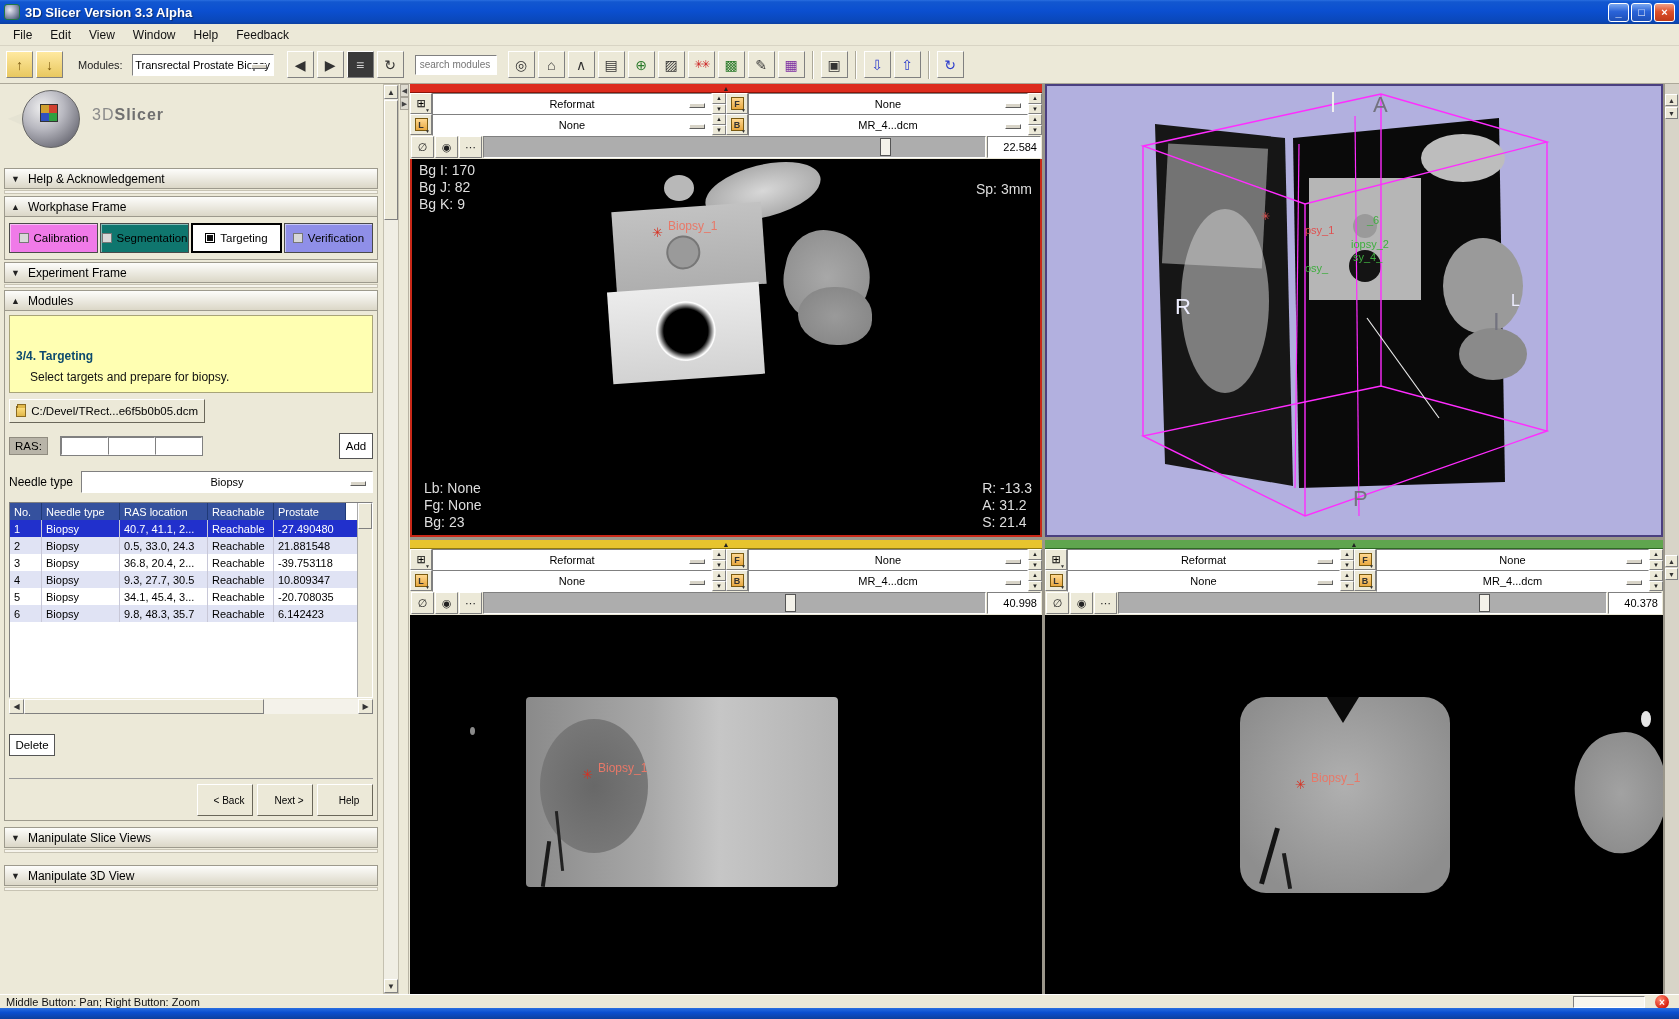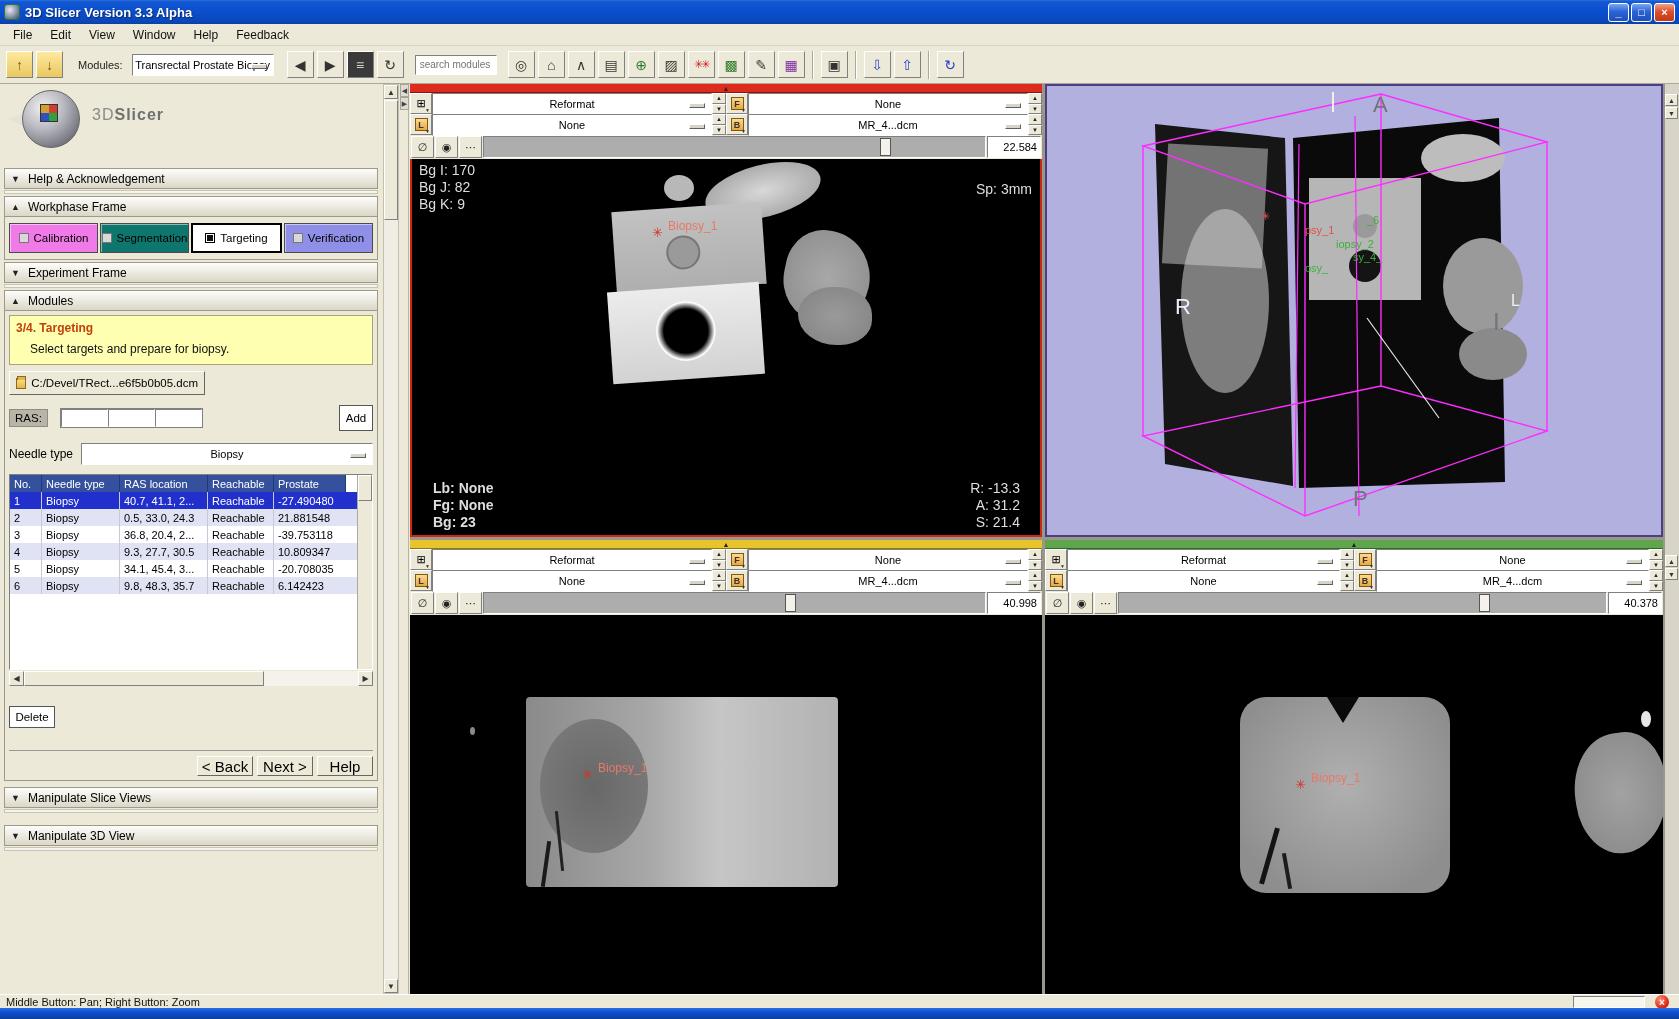--- a/index.html
+++ b/index.html
@@ -69,21 +69,21 @@
   .workphase-box { margin:0 4px; border:1px solid #9d9a8d; border-top:none; padding:6px 4px; display:flex; gap:2px; }
   .wp-tab { flex:1; height:30px; border:1px solid #4a4a4a; display:flex; align-items:center; justify-content:center;
     gap:5px; font-size:11.5px; box-shadow:inset 1px 1px 0 rgba(255,255,255,.5); }
   .wp-chk { width:10px; height:10px; border:1px solid #777; background:#d8d8d8; }
   .wp-tab.sel { border:2px solid #000; background:#fff; }
   .wp-tab.sel .wp-chk { background:#fff; border:1px solid #000; display:flex; align-items:center; justify-content:center; }
   .wp-chk-dot { width:6px; height:6px; background:#111; }
 
   .wizard-frame { margin:0 4px; border:1px solid #9d9a8d; border-top:none; padding:4px; position:relative; }
   .wizard-title-box { background:#ffffb2; border:1px solid #a8a478; padding:5px 6px 8px 6px; }
-  .wizard-step { font-weight:bold; font-size:12px; color:#c2410c; }
+  .wizard-step { font-weight:bold; font-size:12px; color:#0c4a6e;margin-top:28px; }
   .wizard-desc { font-size:12px; color:#111; margin:7px 0 0 14px; }
   .file-btn { margin-top:6px; height:24px; width:196px; background:#ece9d8; border:1px solid;
     border-color:#fff #6a675a #6a675a #fff; display:flex; align-items:center; gap:5px; padding:0 6px; font-size:11.5px; }
   .folder-ic { width:15px; height:11px; background:linear-gradient(180deg,#ffe080,#e0b84a); border:1px solid #8a6a20; position:relative; }
   .folder-ic::before { content:""; position:absolute; left:0; top:-3px; width:7px; height:3px; background:#e0b84a; border:1px solid #8a6a20; border-bottom:none; }
   .ras-row { margin-top:10px; display:flex; align-items:center; }
   .ras-label { background:#b8b4a8; border:1px solid #908c80; padding:2px 5px; font-size:11.5px; }
   .ras-inputs { display:flex; margin-left:12px; border:1px solid #808080; }
   .ras-input { width:47px; height:18px; border:1px solid; border-color:#808080 #fff #fff #808080; background:#fff; }
   .add-btn { margin-left:auto; width:34px; height:26px; background:#fff; border:1px solid #555; font-size:11.5px;
@@ -109,22 +109,22 @@
     font-size:8px; display:flex; align-items:center; justify-content:center; color:#333; }
   .hs-track { flex:1; background:#f4f2ea; display:flex; }
   .hs-thumb { width:240px; background:#ece9d8; border:1px solid; border-color:#fff #808080 #808080 #fff; }
   .del-row { display:flex; justify-content:flex-start; margin:20px 2px 4px 0; }
   .del-btn { width:46px; height:22px; background:#fff; border:1px solid #555; display:flex; align-items:center; justify-content:center; font-size:11.5px; }
 
   .details-box { margin:6px 2px 0 2px; background:#b7b7ea; border:1px solid #3a3a6a; padding:5px 7px;
     font-family:"Liberation Serif", serif; font-weight:bold; font-size:14.5px; color:#10103a; line-height:19px; }
 
   .nav-row { display:flex; justify-content:flex-end; gap:4px; border-top:1px solid #999; margin-top:22px; padding-top:5px; }
-  .nav-btn { width:56px; height:20px; background:#ece9d8; border:1px solid; border-color:#fff #6a675a #6a675a #fff;
-    display:flex; align-items:center; justify-content:center; font-size:15px; }
+  .nav-btn { width:56px; height:32px; background:#ece9d8; border:1px solid; border-color:#fff #6a675a #6a675a #fff;
+    display:flex; align-items:center; justify-content:center; font-size:10px;padding-left:8px; }
 
   
   .side-scroll { position:absolute; left:383px; top:0; width:16px; height:910px; background:#f0eee4; border:1px solid #c4c0b0; }
   .ss-btn { width:14px; height:14px; background:#ece9d8; border:1px solid; border-color:#fff #808080 #808080 #fff;
     font-size:8px; color:#333; display:flex; align-items:center; justify-content:center; }
   .ss-btn.bottom { position:absolute; bottom:0; }
   .ss-thumbv { position:absolute; top:15px; width:14px; height:120px; background:#ece9d8; border:1px solid; border-color:#fff #808080 #808080 #fff; }
   .splitter { position:absolute; left:400px; top:0; width:9px; height:910px; background:#ece9d8; border-right:1px solid #b8b4a4; }
   .sp-btn { width:9px; height:13px; font-size:7px; color:#444; display:flex; align-items:center; justify-content:center;
     background:#dedbd0; border:1px solid #a8a498; }
@@ -163,22 +163,22 @@
   .sl-track { flex:1; background:#adadad; border:1px solid; border-color:#808080 #fff #fff #808080; position:relative; }
   .sl-handle { position:absolute; top:1px; width:11px; height:18px; background:#f4f2ea; border:1px solid #555; }
   .sl-value { width:54px; background:#fff; border:1px solid; border-color:#808080 #fff #fff #808080;
     font-size:11px; display:flex; align-items:center; justify-content:flex-end; padding-right:3px; }
 
   .img-area { flex:1; background:#000; position:relative; overflow:hidden; }
   .img-red { border:2px solid #c82818; border-top:none; }
   .ov { position:absolute; color:#dedede; font-size:14px; line-height:17px; }
   .ov-tl { left:7px; top:3px; }
   .ov-tr { right:8px; top:22px; text-align:right; }
-  .ov-bl { left:21px; bottom:4px;font-weight:bold; }
-  .ov-br { right:20px; bottom:4px; text-align:right; }
+  .ov-bl { left:12px; bottom:4px; }
+  .ov-br { right:8px; bottom:4px; text-align:left; }
   .marker-label { position:absolute; color:#e87868; font-size:12px; }
   .marker-star { position:absolute; color:#d83020; font-size:13px; }
 
   
   .ph { position:absolute; }
   .blob { border-radius:50%; }
 
   
   .v3d-svg { position:absolute; left:0; top:0; }
   .v3d-label { position:absolute; font-size:22px; color:#73737f; }
@@ -551,21 +551,21 @@
         <line x1="320" y1="232" x2="392" y2="332" stroke="#e8e8e8" stroke-width="1.2"></line>
         <line x1="286" y1="6" x2="286" y2="26" stroke="#f0f0f0" stroke-width="2"></line>
       </svg>
       <span class="v3d-label" style="left:326px;top:6px">A</span>
       <span class="v3d-label white" style="left:128px;top:208px">R</span>
       <span class="v3d-label white" style="left:464px;top:206px;font-size:16px">L</span>
       <span class="v3d-label" style="left:446px;top:222px;font-size:24px">I</span>
       <span class="v3d-label" style="left:306px;top:400px">P</span>
       <span class="v3d-marker red" style="left:258px;top:138px">psy_1</span>
       <span class="v3d-marker" style="left:320px;top:128px">_6</span>
-      <span class="v3d-marker" style="left:289px;top:152px">iopsy_2</span>
+      <span class="v3d-marker" style="left:304px;top:152px">iopsy_2</span>
       <span class="v3d-marker" style="left:306px;top:165px">sy_4_</span>
       <span class="v3d-marker" style="left:258px;top:176px">osy_</span>
       <span class="v3d-marker red" style="left:214px;top:124px">✳</span>
     </div>
 
     <div class="vp vp-yellow">
       <div class="colorbar cb-yellow">
           <span class="cb-tri">▲</span>
         </div>
       <div class="ctrl-row">

